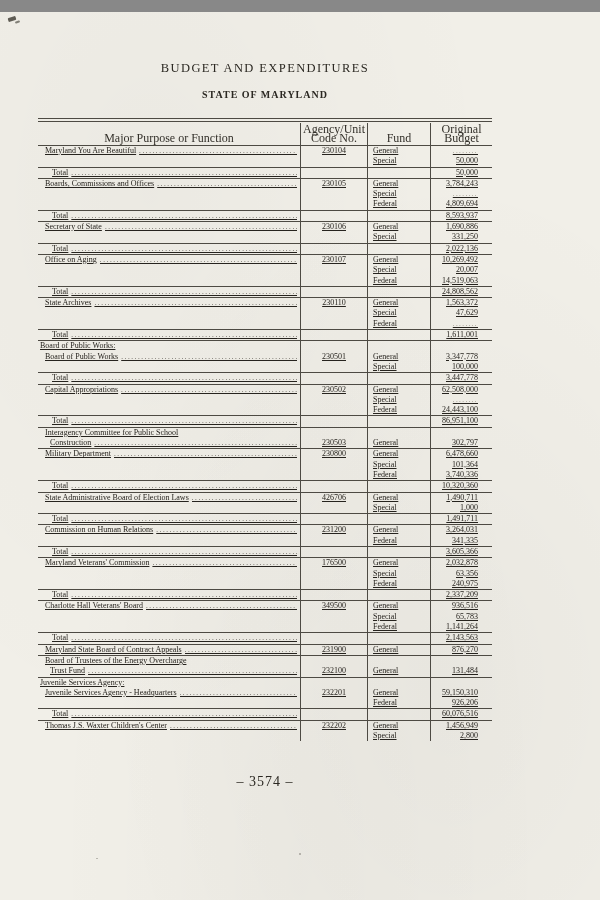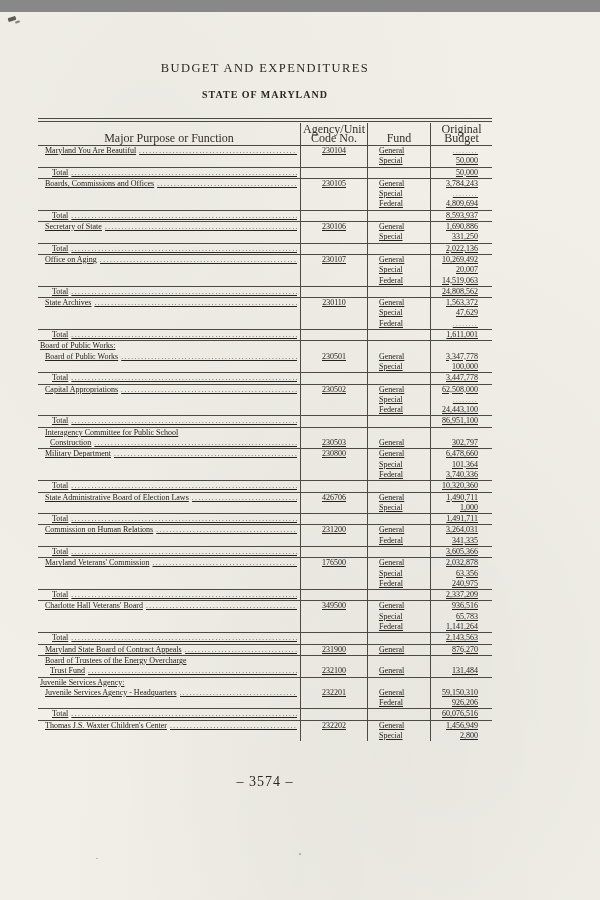--- a/index.html
+++ b/index.html
@@ -50,21 +50,21 @@
   .row { display:grid; grid-template-columns:262px 67px 63px 62px; line-height:10.3px; min-height:10.3px; }
   .cn { padding-left:7px; display:flex; align-items:baseline; overflow:hidden; }
   .cn.section { padding-left:2px; }
   .cn.cont { padding-left:12px; }
   .nm { white-space:nowrap; }
   .dots {
     flex:1 1 auto; overflow:hidden; white-space:nowrap;
     letter-spacing:1.6px; color:#4a463f; margin:0 3px 0 3px; font-size:7px;
   }
   .cc { text-align:center; border-left:1px solid var(--rule,#4d4a43); }
-  .cf { padding-left:11px; border-left:1px solid var(--rule,#4d4a43); }
+  .cf { padding-left:5px; border-left:1px solid var(--rule,#4d4a43); }
   .cb { text-align:right; padding-right:14px; border-left:1px solid var(--rule,#4d4a43); }
   .entry { border-bottom:1px solid var(--rule,#4d4a43);text-decoration:underline; }
   .entry.last { border-bottom:none; }
   .total-row { border-top:1px solid var(--rule,#4d4a43); }
   .total-row .cn { padding-left:14px; }
   .faint { color:#8d877b; letter-spacing:1.4px; font-size:7px; }
 
   .page-number {
     position:absolute; top:762px; left:38px; width:454px; text-align:center;
     font-size:14px; letter-spacing:1px; color:#2b2822;

